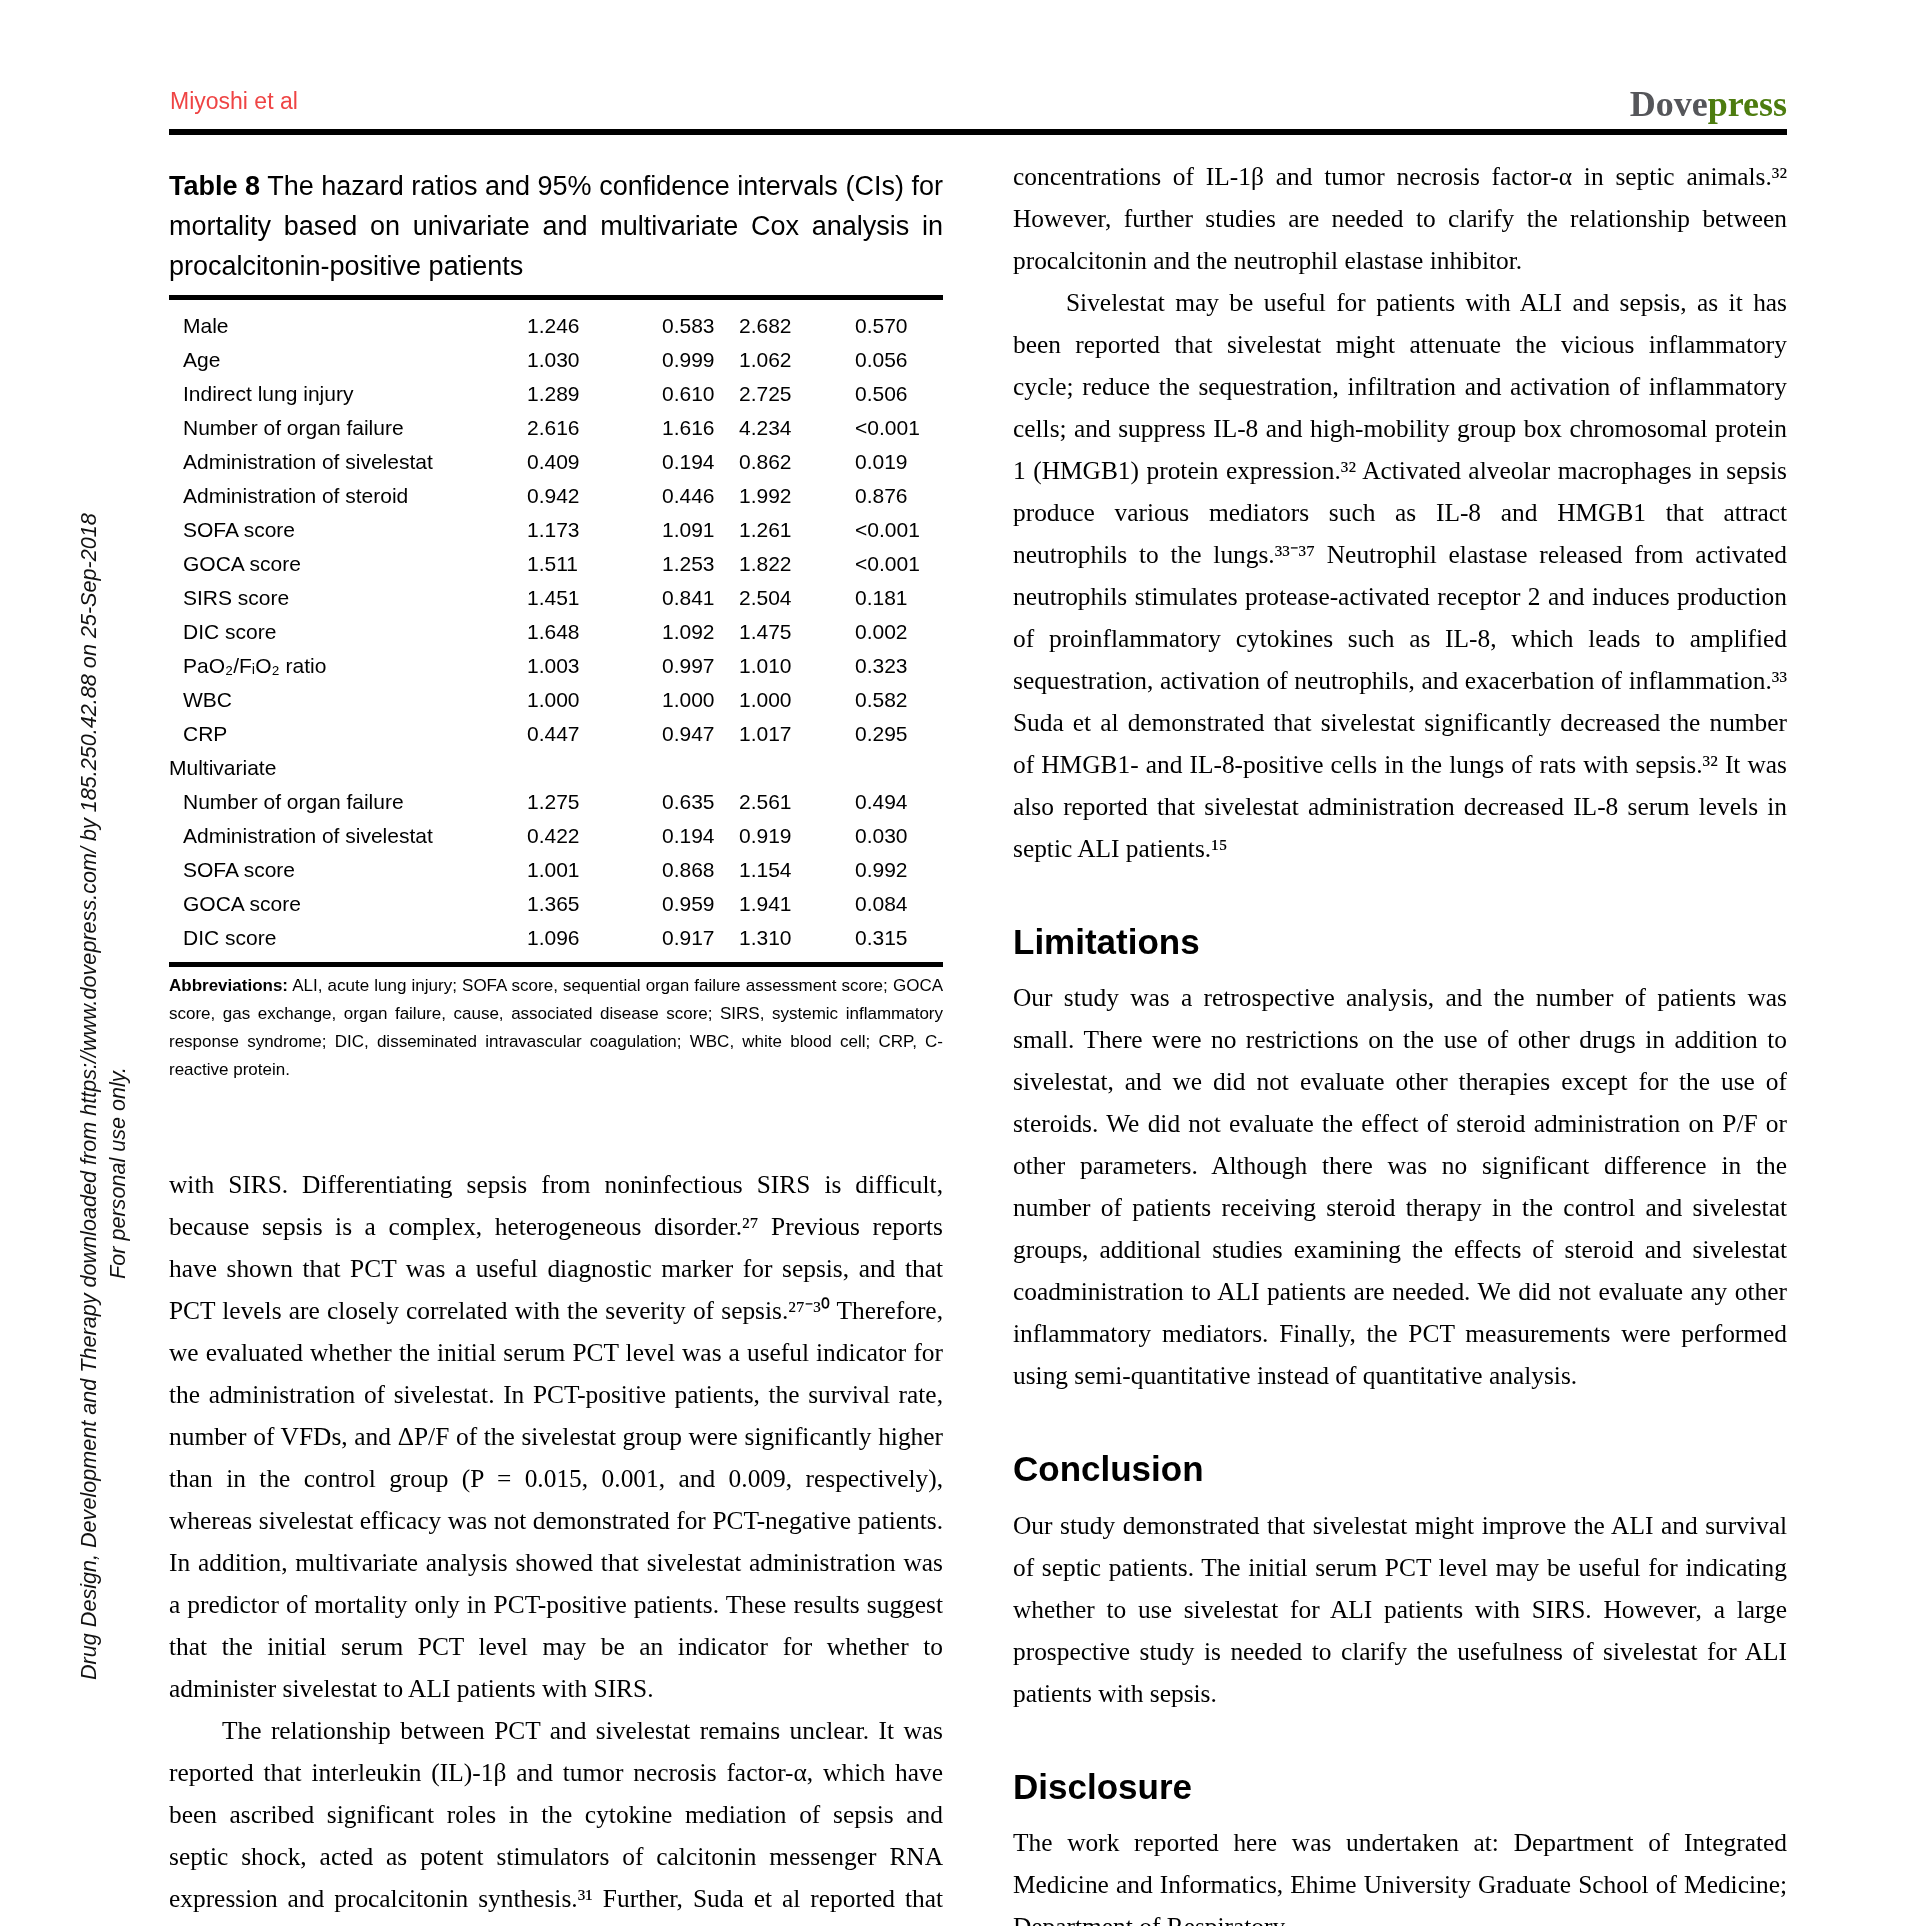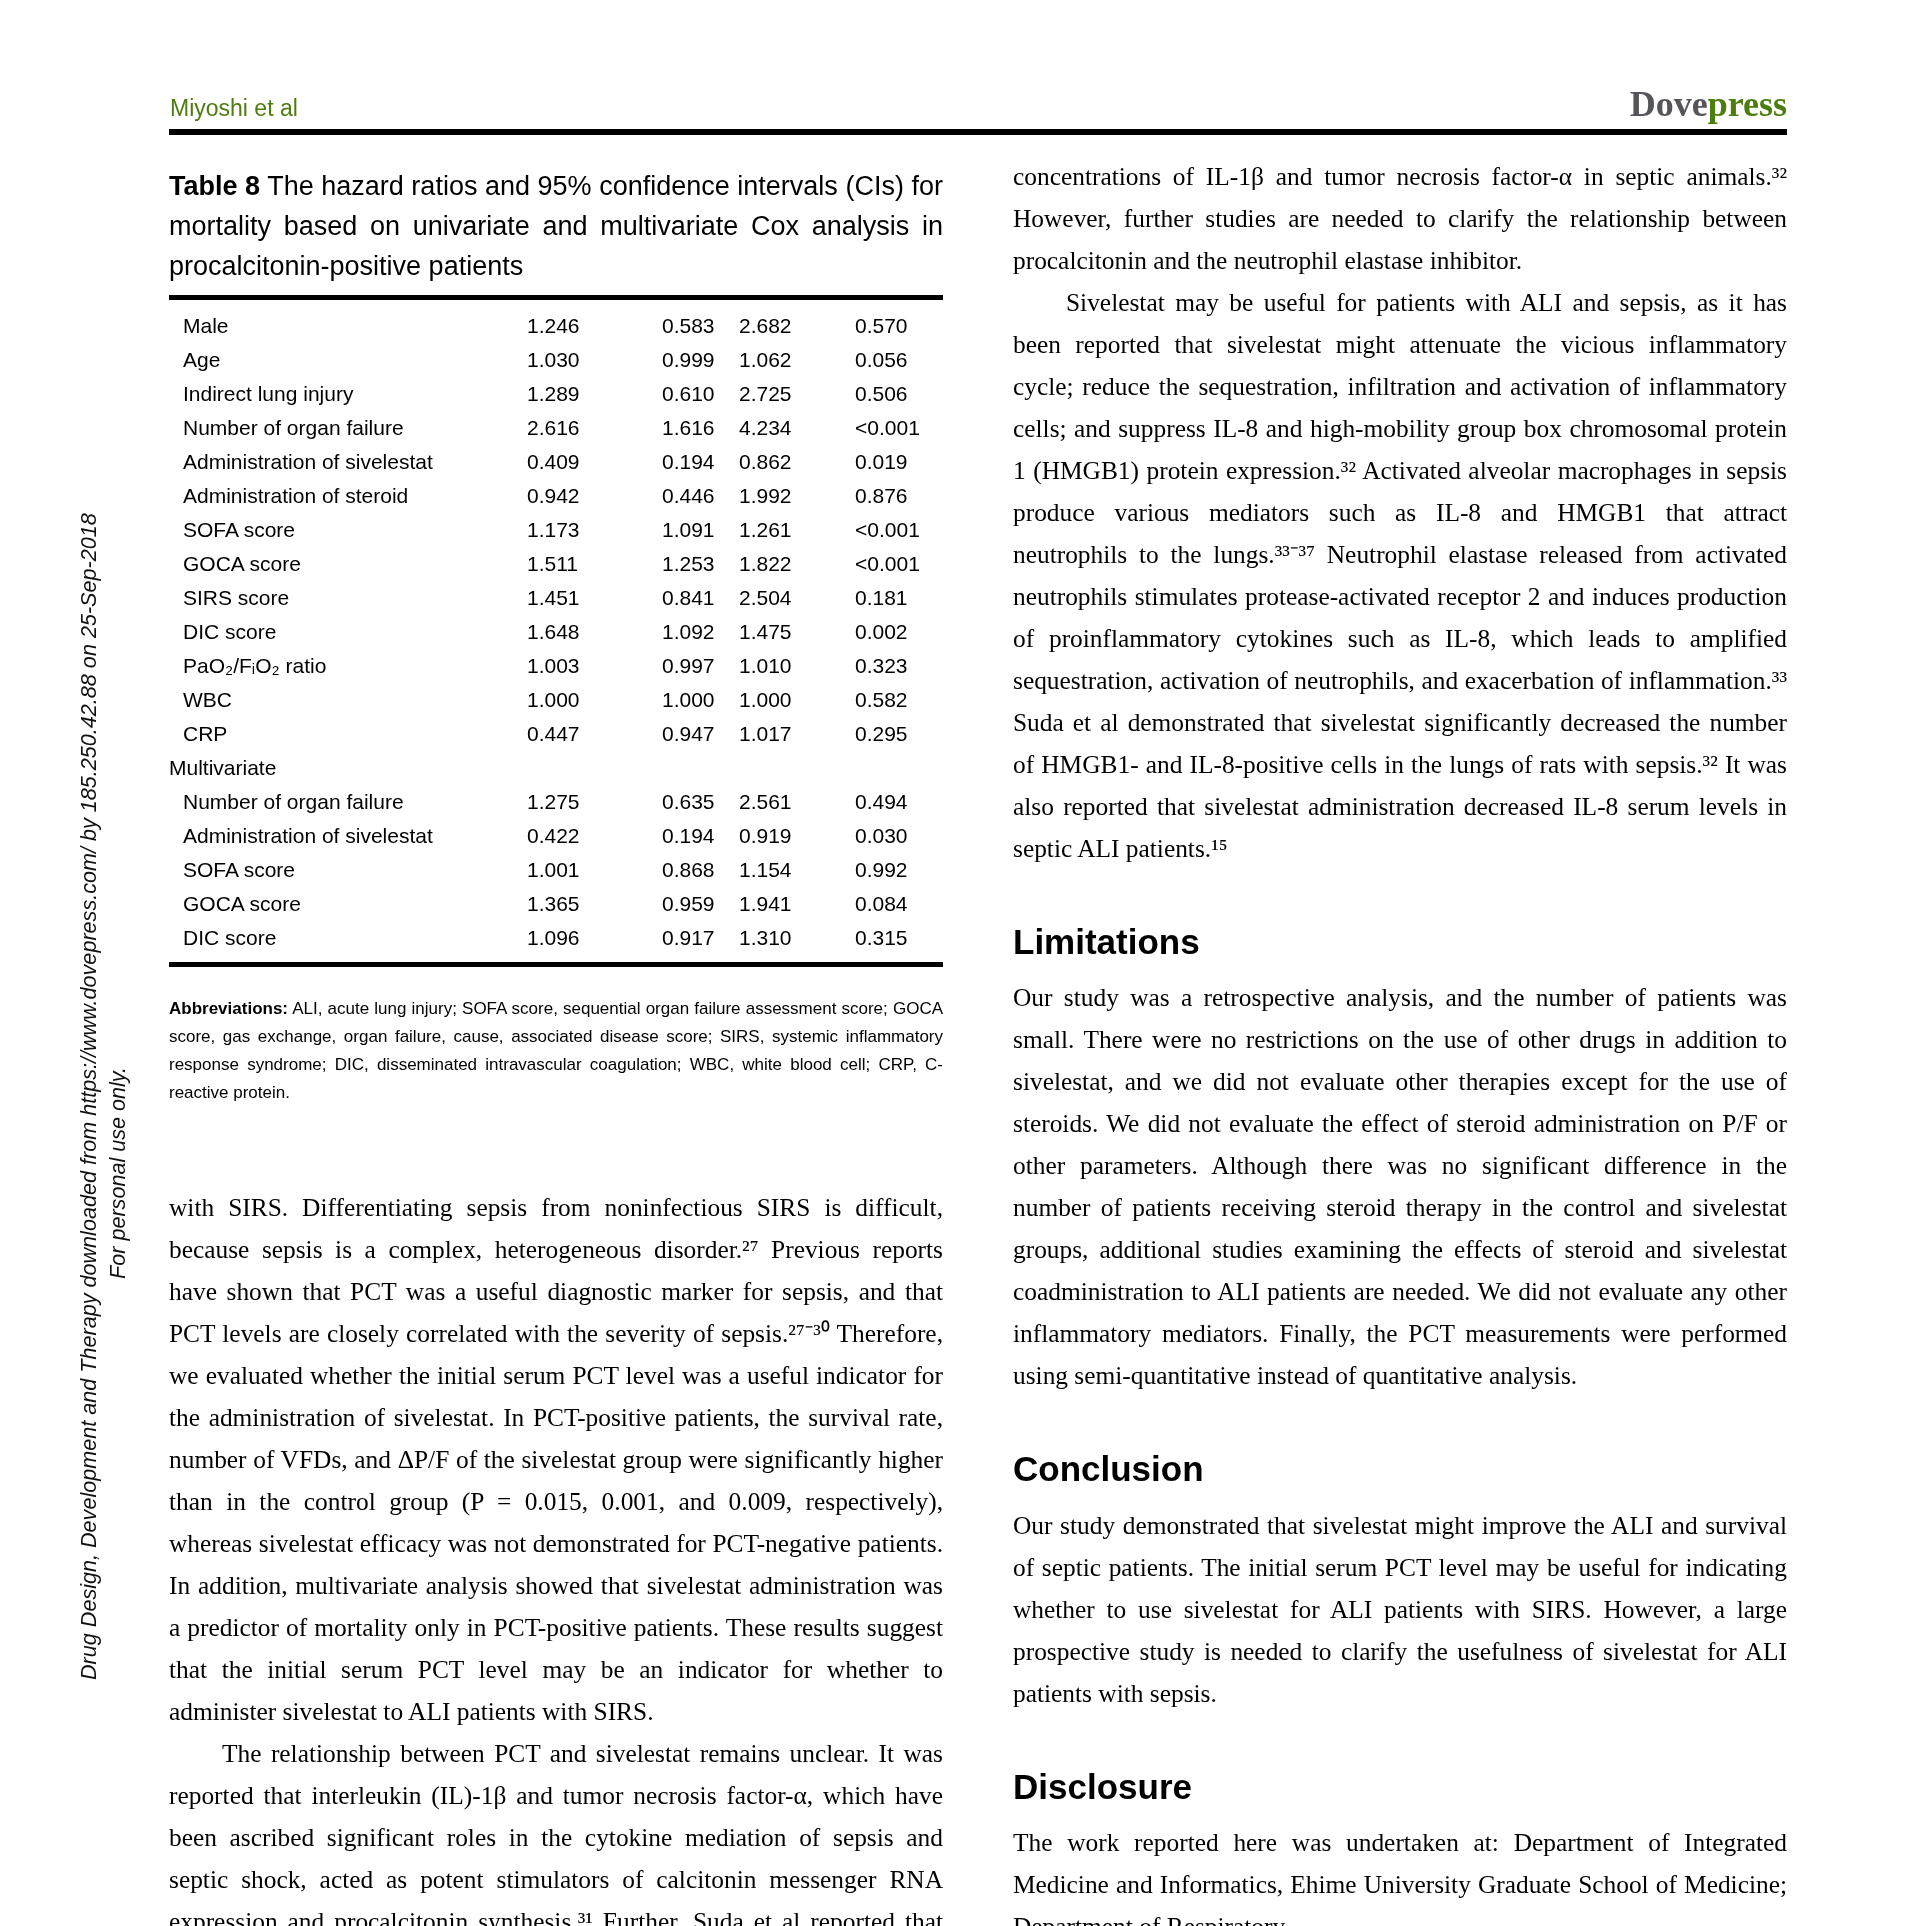--- a/index.html
+++ b/index.html
@@ -2,22 +2,22 @@
 <html style="font-size:6.2px"><head>
 <meta charset="utf-8">
 <style>
   html,body { margin:0; padding:0; background:#ffffff; }
   .page {
     position:relative; width:1965px; height:2542px; background:#ffffff;
     font-family:"Liberation Serif", serif; color:#000; overflow:hidden;
   }
   
   .running-head {
-    position:absolute; left:170px; top:95px;
-    font-family:"Liberation Sans", sans-serif; font-size:23px; color:#4d7c0f;
+    position:absolute; left:170px; top:88px;
+    font-family:"Liberation Sans", sans-serif; font-size:23px; color:#ef4444;
   }
   .dove-logo {
     position:absolute; top:86px; right:178px;
     font-family:"Liberation Serif", serif; font-weight:bold; font-size:36px; line-height:36px;
   }
   .dove-logo .dove  { color:#55565a; }
   .dove-logo .press { color:#4d7c0f; }
   .header-rule { position:absolute; left:169px; width:1618px; top:129px; height:6.2px; background:#000; }
 
   
@@ -47,21 +47,21 @@
   .t-head .hcell { font-weight:bold; line-height:31px; }
   .hr-head { padding-right:23px; }
   .ci-rule { height:3.1px; background:#000; width:166px; margin:6.2px 0 4.6px; }
   .lowhigh { display:grid; grid-template-columns:77px 116px; font-weight:bold; }
   .p-head { font-style:italic; }
   .trow { display:grid; grid-template-columns:358px 135px 77px 116px 1fr; height:34px; line-height:34px; }
   .trow div { overflow:hidden; white-space:nowrap; }
   .sec-label { height:34px; line-height:34px; }
   .c-param { padding-left:14px; }
   .abbrev {
-    margin-top:28px; font-family:"Liberation Sans", sans-serif;
+    margin-top:5px; font-family:"Liberation Sans", sans-serif;
     font-size:17px; line-height:28px; text-align:justify; color:#000;
   }
   .abbrev .ab-label { font-weight:bold; }
 
   
   .body-text { margin-top:79px; }
   .body-text p, .col-right p {
     margin:0; font-size:25.4px; line-height:42px; text-align:justify;
   }
   p.indent { text-indent:53px; }

